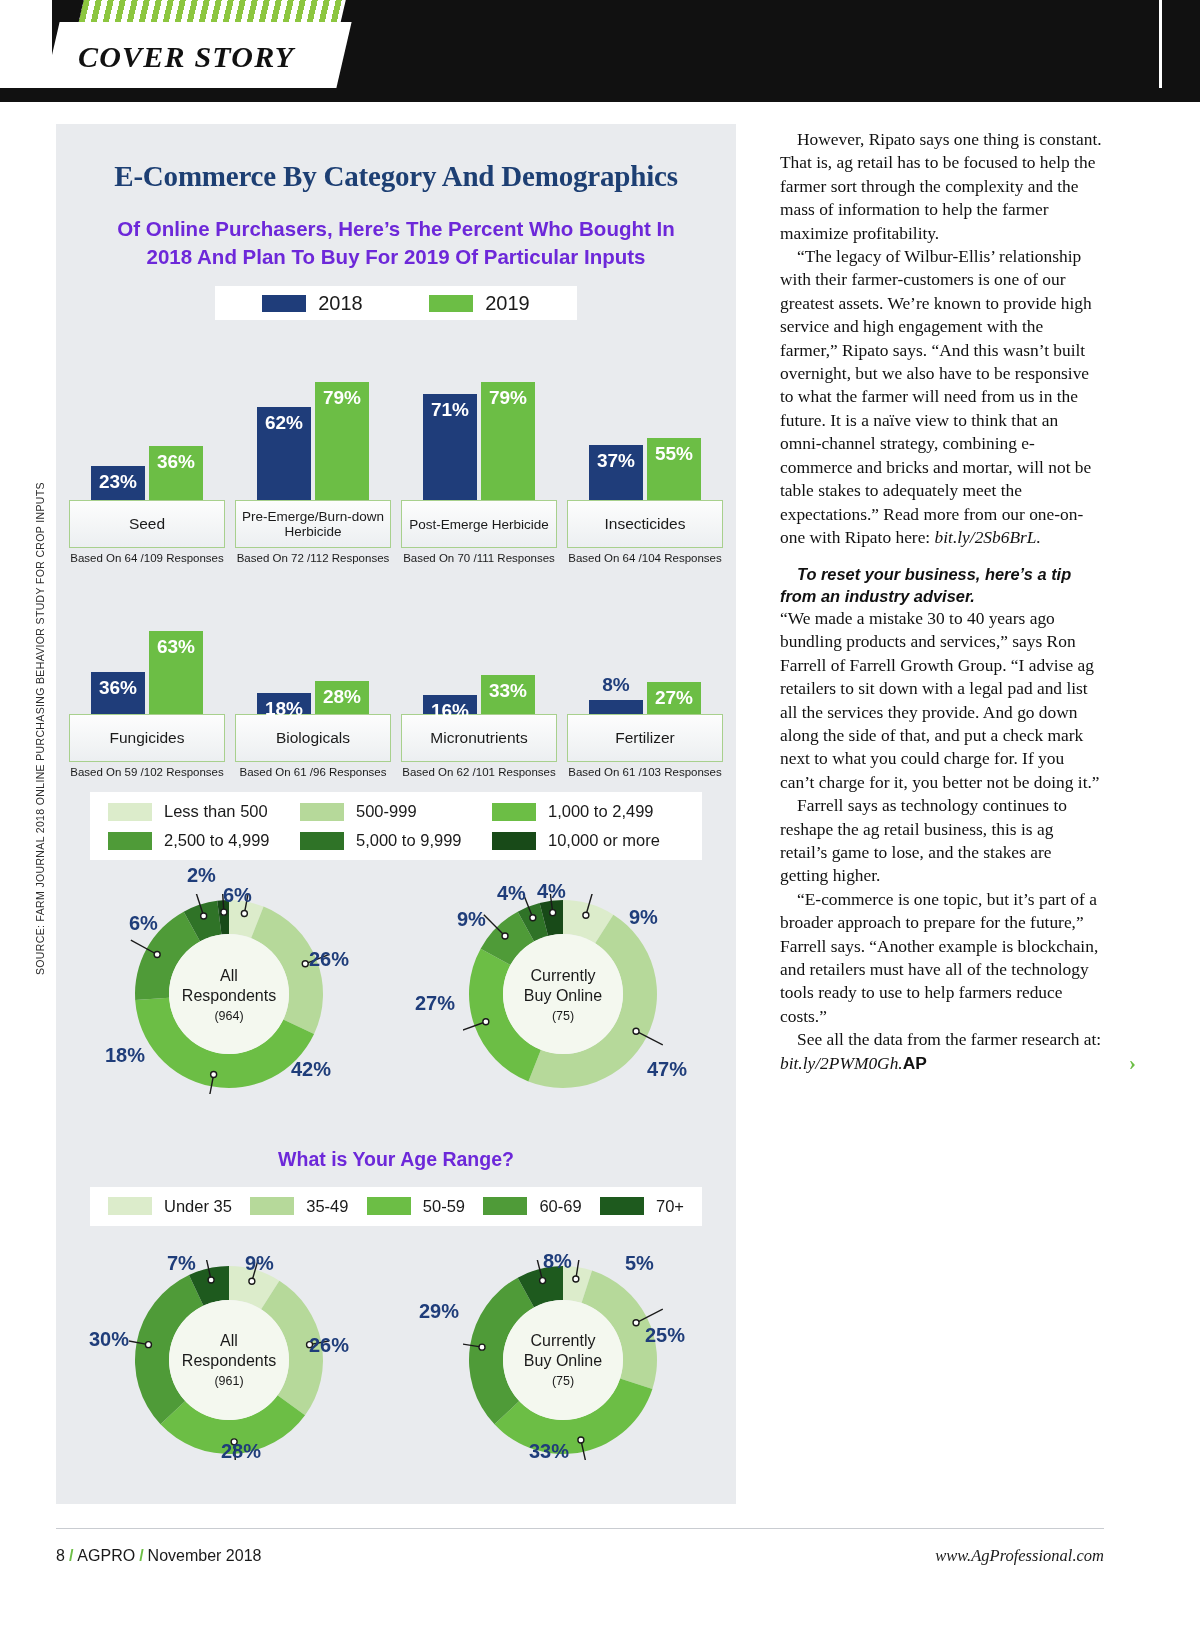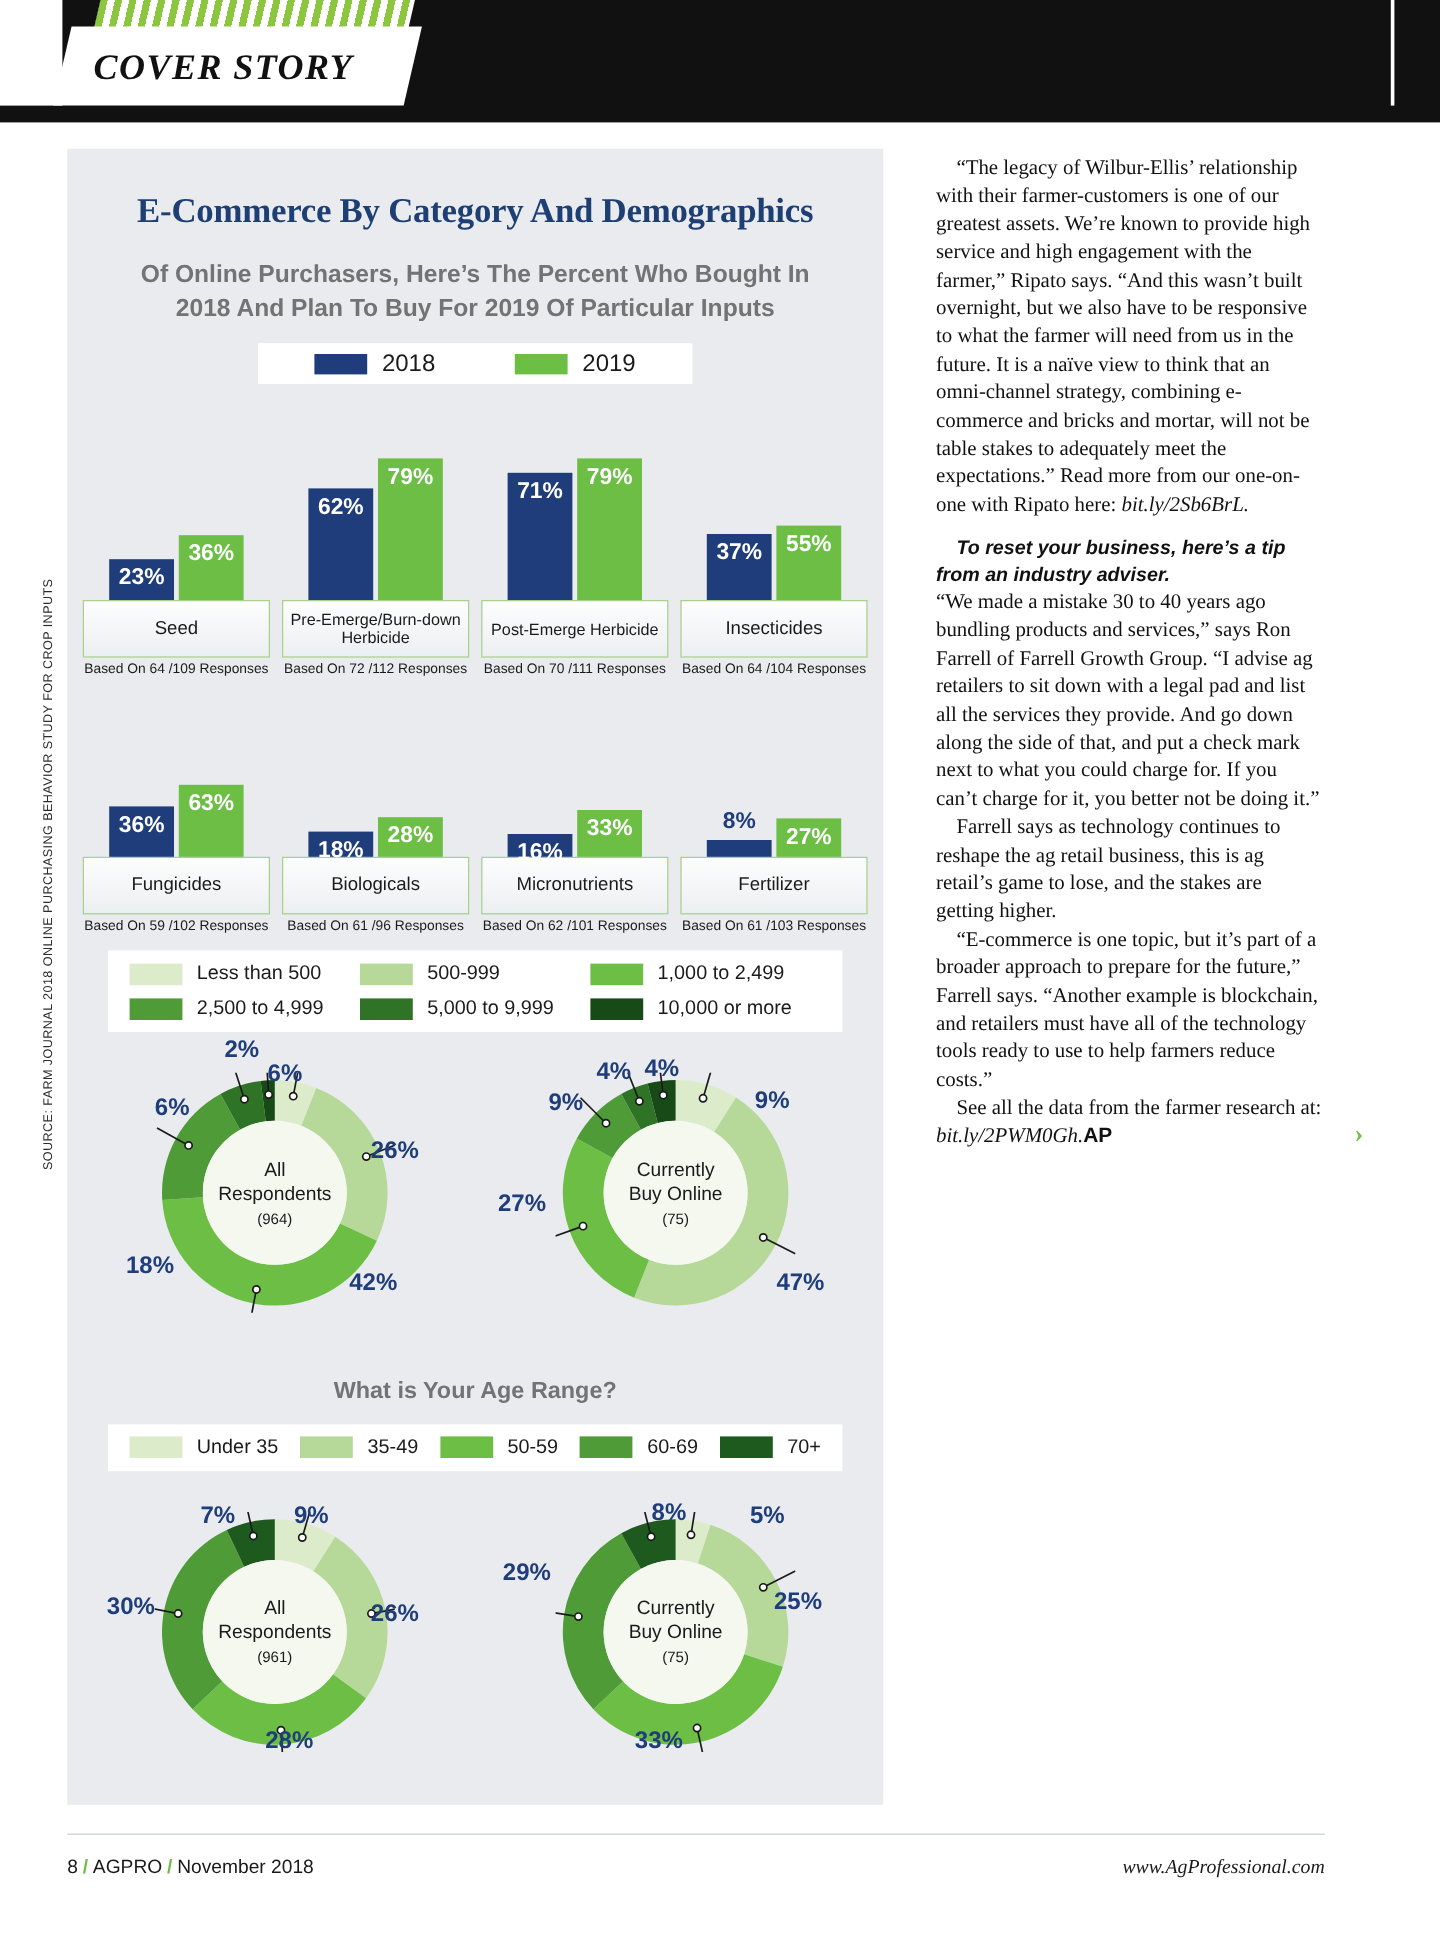--- a/index.html
+++ b/index.html
@@ -48,21 +48,21 @@
     width: 680px; height: 1380px;
     background: #e9ebee;
   }
   .panel-title {
     text-align: center; margin-top: 36px;
     font-family: "Liberation Serif", serif;
     font-weight: 700; font-size: 29px; color: #1d3f73;
     letter-spacing: -0.2px;
   }
   .section-title {
-    text-align: center; color: #737373;
+    text-align: center; color: #6d28d9;
     font-weight: 700; font-size: 20.5px; line-height: 1.35;
     margin: 22px 44px 0 44px;
   }
   .section-title.sub { font-size: 19.5px; margin-top: 30px; }
 
   
   .bar-legend {
     width: 362px; height: 34px; margin: 16px auto 0 auto;
     background: #ffffff; display: flex; align-items: center;
     justify-content: space-around; padding: 0 14px;
@@ -284,21 +284,21 @@
           <div class="basis">Based On 64 /104 Responses</div>
         </div>
       </div>
     <div class="bar-row second" id="bar-row-2">
         <div class="bar-group">
           <div class="bars">
             <div class="bar b2018" style="height: 42.48px;">
               <div class="fill"></div>
               <div class="val">36%</div>
             </div>
-            <div class="bar b2019" style="height: 60px;">
+            <div class="bar b2019" style="height: 83px;">
               <div class="fill"></div>
               <div class="val">63%</div>
             </div>
           </div>
           <div class="cat-box">
             <span>Fungicides</span>
           </div>
           <div class="basis">Based On 59 /102 Responses</div>
         </div>
         <div class="bar-group">
@@ -538,20 +538,21 @@
         <div class="dlabel" style="left: 100px; top: 188px;">33%</div>
         <div class="dlabel" style="left: -10px; top: 48px;">29%</div>
         <div class="dlabel" style="left: 114px; top: -2px;">8%</div>
       </div>
     </div>
 </div>
 
 <div class="source">SOURCE: FARM JOURNAL 2018 ONLINE PURCHASING BEHAVIOR STUDY FOR CROP INPUTS</div>
 
 <div class="article">
+  <p>However, Ripato says one thing is constant. That is, ag retail has to be focused to help the farmer sort through the complexity and the mass of information to help the farmer maximize profitability.</p>
   <p><span>“The legacy of Wilbur-Ellis’ relationship with their farmer-customers is one of our greatest assets. We’re known to provide high service and high engagement with the farmer,” Ripato says. “And this wasn’t built overnight, but we also have to be responsive to what the farmer will need from us in the future. It is a naïve view to think that an omni-channel strategy, combining e-commerce and bricks and mortar, will not be table stakes to adequately meet the expectations.” Read more from our one-on-one with Ripato here: </span><span class="ital">bit.ly/2Sb6BrL.</span></p>
   <p class="lead">To reset your business, here’s a tip from an industry adviser.</p>
   <p class="noindent">“We made a mistake 30 to 40 years ago bundling products and services,” says Ron Farrell of Farrell Growth Group. “I advise ag retailers to sit down with a legal pad and list all the services they provide. And go down along the side of that, and put a check mark next to what you could charge for. If you can’t charge for it, you better not be doing it.”</p>
   <p>Farrell says as technology continues to reshape the ag retail business, this is ag retail’s game to lose, and the stakes are getting higher.</p>
   <p>“E-commerce is one topic, but it’s part of a broader approach to prepare for the future,” Farrell says. “Another example is blockchain, and retailers must have all of the technology tools ready to use to help farmers reduce costs.”</p>
   <p><span>See all the data from the farmer research at: </span><span class="ital">bit.ly/2PWM0Gh.</span><span class="ap-mark">AP</span></p>
   <span class="arrow">›</span>
 </div>
 
 <div class="footer-rule"></div>

